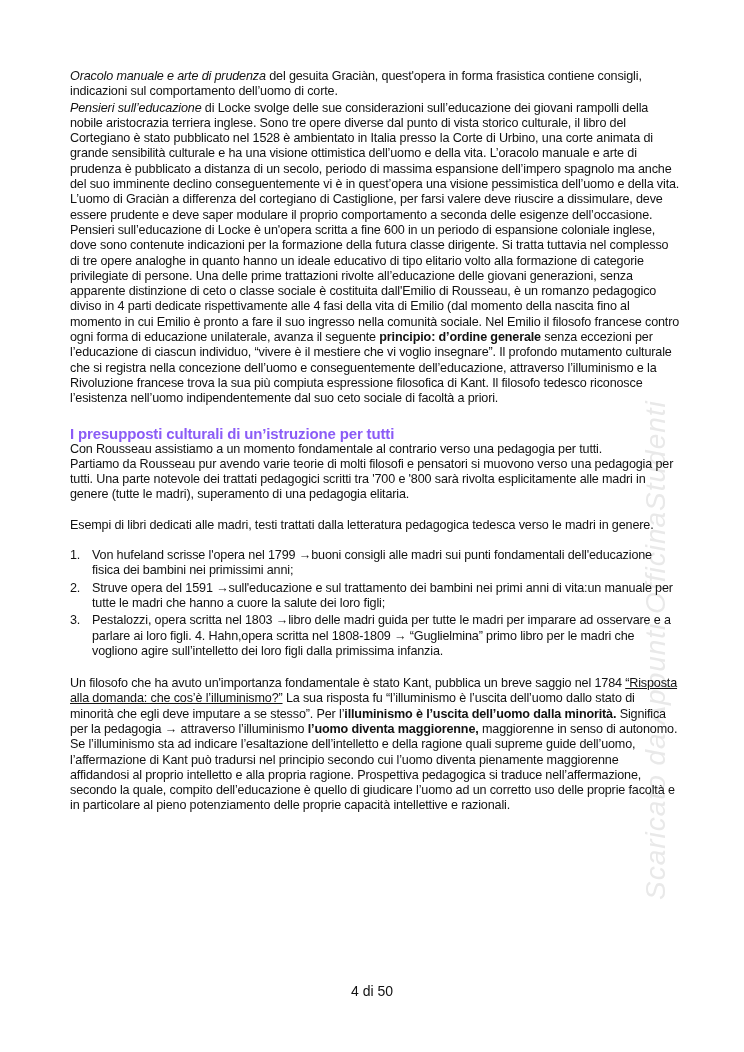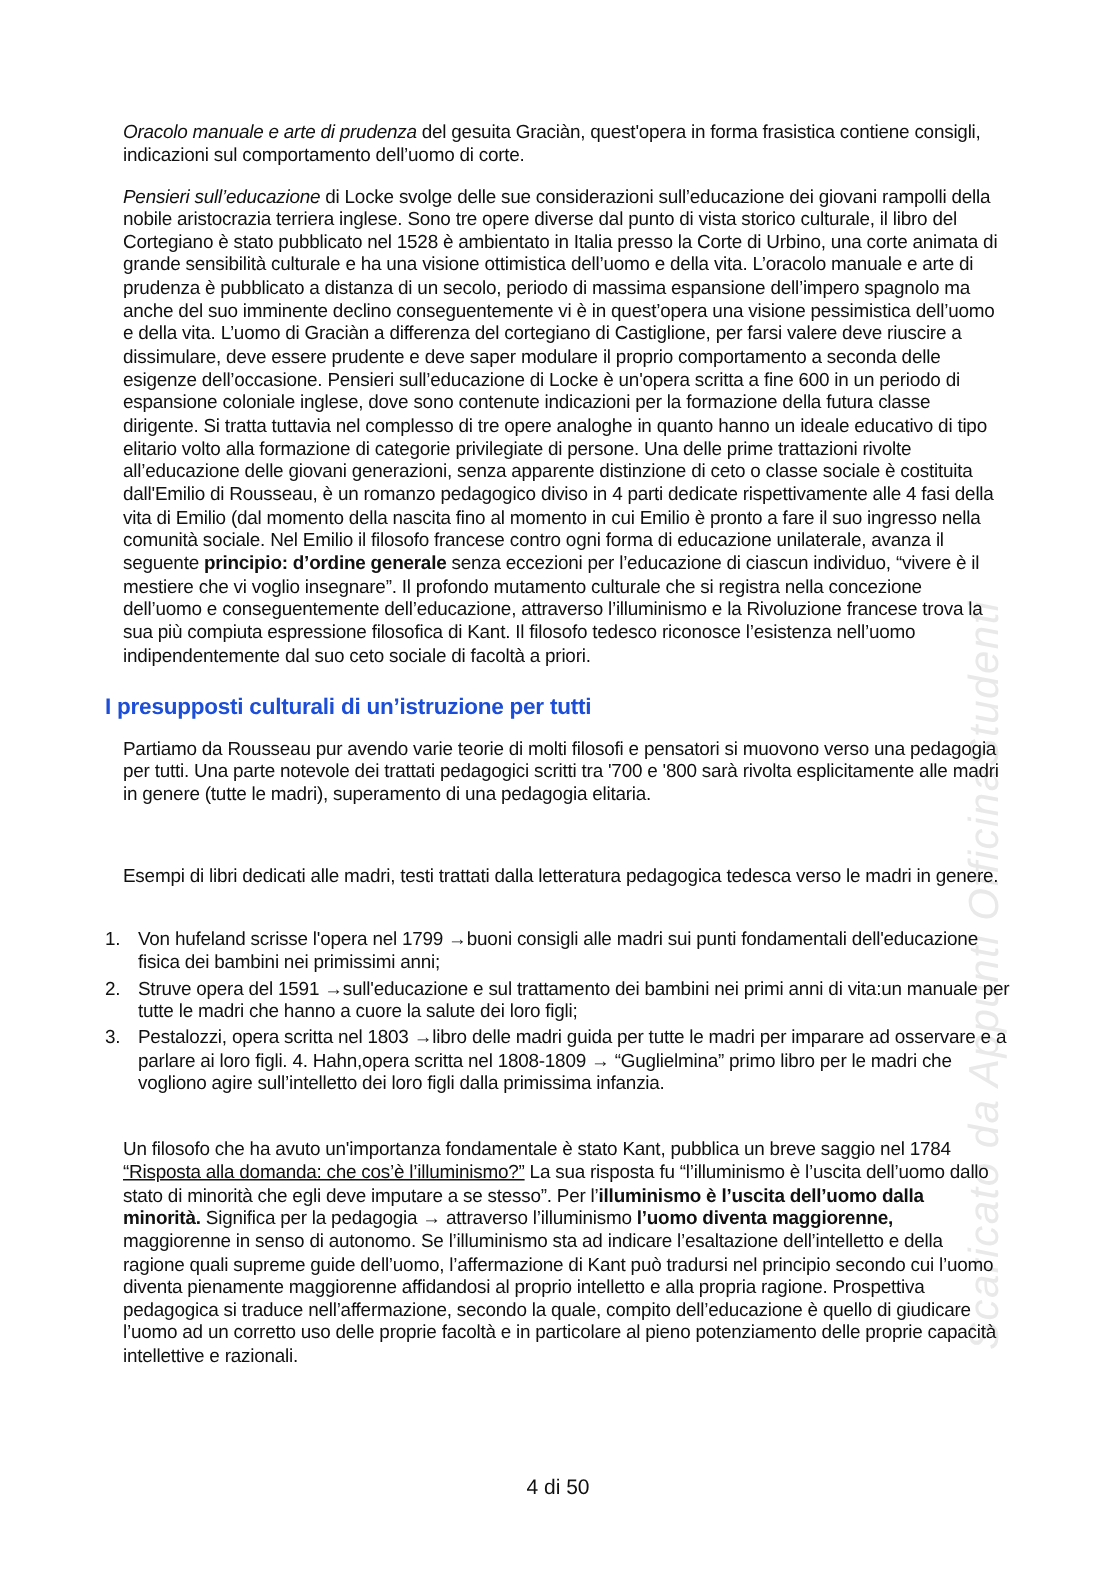--- a/index.html
+++ b/index.html
@@ -1,41 +1,42 @@
 <!DOCTYPE html>
 <html><head>
 <meta charset="utf-8">
 <style>
   html, body { margin: 0; padding: 0; background: #ffffff; }
   body { width: 744px; height: 1052px; position: relative; overflow: hidden;
          font-family: "Liberation Sans", sans-serif; color: #111; }
   .page { position: absolute; left: 70px; top: 69px; width: 610px;
           font-size: 12.6px; line-height: 15.3px; letter-spacing: -0.15px; }
-  p { margin: 12px; }
+  p { margin: 0; }
   .gap { height: 15px; }
-  .h2 { color: #1d4ed8; font-weight: bold; font-size: 15px; margin-top: 18px; line-height: 17px; }
+  .h2 { color: #8b5cf6; font-weight: bold; font-size: 15px; margin-top: 18px; line-height: 17px; }
   ol { margin: 0; padding: 0; list-style: none; }
   ol li { position: relative; padding-left: 22px; margin-bottom: 2px; }
   ol li .num { position: absolute; left: 0; top: 0; }
   .u { text-decoration: underline; }
   .watermark { position: absolute; left: 640px; top: 900px; transform-origin: left top;
                transform: rotate(-90deg); font-size: 28px; color: #e9e9e9;
                font-style: italic; white-space: nowrap; letter-spacing: 1px; pointer-events: none; }
   .pagenum { position: absolute; top: 983px; left: 0; width: 744px; text-align: center; font-size: 14px; }
 </style>
 </head>
 <body>
 
 <div class="watermark">Scaricato da Appunti OfficinaStudenti</div>
 
 <div class="page">
   <p><em>Oracolo manuale e arte di prudenza</em><span> del gesuita Graciàn, quest'opera in forma frasistica contiene consigli, indicazioni sul comportamento dell’uomo di corte.</span></p>
   <p style="margin-top:1px"><em>Pensieri sull’educazione</em><span> di Locke svolge delle sue considerazioni sull’educazione dei giovani rampolli della nobile aristocrazia terriera inglese. Sono tre opere diverse dal punto di vista storico culturale, il libro del Cortegiano è stato pubblicato nel 1528 è ambientato in Italia presso la Corte di Urbino, una corte animata di grande sensibilità culturale e ha una visione ottimistica dell’uomo e della vita. L’oracolo manuale e arte di prudenza è pubblicato a distanza di un secolo, periodo di massima espansione dell’impero spagnolo ma anche del suo imminente declino conseguentemente vi è in quest’opera una visione pessimistica dell’uomo e della vita. L’uomo di Graciàn a differenza del cortegiano di Castiglione, per farsi valere deve riuscire a dissimulare, deve essere prudente e deve saper modulare il proprio comportamento a seconda delle esigenze dell’occasione. Pensieri sull’educazione di Locke è un'opera scritta a fine 600 in un periodo di espansione coloniale inglese, dove sono contenute indicazioni per la formazione della futura classe dirigente. Si tratta tuttavia nel complesso di tre opere analoghe in quanto hanno un ideale educativo di tipo elitario volto alla formazione di categorie privilegiate di persone. Una delle prime trattazioni rivolte all’educazione delle giovani generazioni, senza apparente distinzione di ceto o classe sociale è costituita dall'Emilio di Rousseau, è un romanzo pedagogico diviso in 4 parti dedicate rispettivamente alle 4 fasi della vita di Emilio (dal momento della nascita fino al momento in cui Emilio è pronto a fare il suo ingresso nella comunità sociale. Nel Emilio il filosofo francese contro ogni forma di educazione unilaterale, avanza il seguente </span><b>principio: d’ordine generale</b><span> senza eccezioni per l’educazione di ciascun individuo, “vivere è il mestiere che vi voglio insegnare”. Il profondo mutamento culturale che si registra nella concezione dell’uomo e conseguentemente dell’educazione, attraverso l’illuminismo e la Rivoluzione francese trova la sua più compiuta espressione filosofica di Kant. Il filosofo tedesco riconosce l’esistenza nell’uomo indipendentemente dal suo ceto sociale di facoltà a priori.</span></p>
 
   <div class="h2">I presupposti culturali di un’istruzione per tutti</div>
+  <p>Con Rousseau assistiamo a un momento fondamentale al contrario verso una pedagogia per tutti.</p>
   <p>Partiamo da Rousseau pur avendo varie teorie di molti filosofi e pensatori si muovono verso una pedagogia per tutti. Una parte notevole dei trattati pedagogici scritti tra '700 e '800 sarà rivolta esplicitamente alle madri in genere (tutte le madri), superamento di una pedagogia elitaria.</p>
   <div class="gap"></div>
   <p>Esempi di libri dedicati alle madri, testi trattati dalla letteratura pedagogica tedesca verso le madri in genere.</p>
   <div class="gap"></div>
 
   <ol>
     <li><span class="num">1.</span><span>Von hufeland scrisse l'opera nel 1799 →buoni consigli alle madri sui punti fondamentali dell'educazione fisica dei bambini nei primissimi anni;</span></li>
     <li><span class="num">2.</span><span>Struve opera del 1591 →sull'educazione e sul trattamento dei bambini nei primi anni di vita:un manuale per tutte le madri che hanno a cuore la salute dei loro figli;</span></li>
     <li><span class="num">3.</span><span>Pestalozzi, opera scritta nel 1803 →libro delle madri guida per tutte le madri per imparare ad osservare e a parlare ai loro figli. 4. Hahn,opera scritta nel 1808-1809 → “Guglielmina” primo libro per le madri che vogliono agire sull’intelletto dei loro figli dalla primissima infanzia.</span></li>
   </ol>

